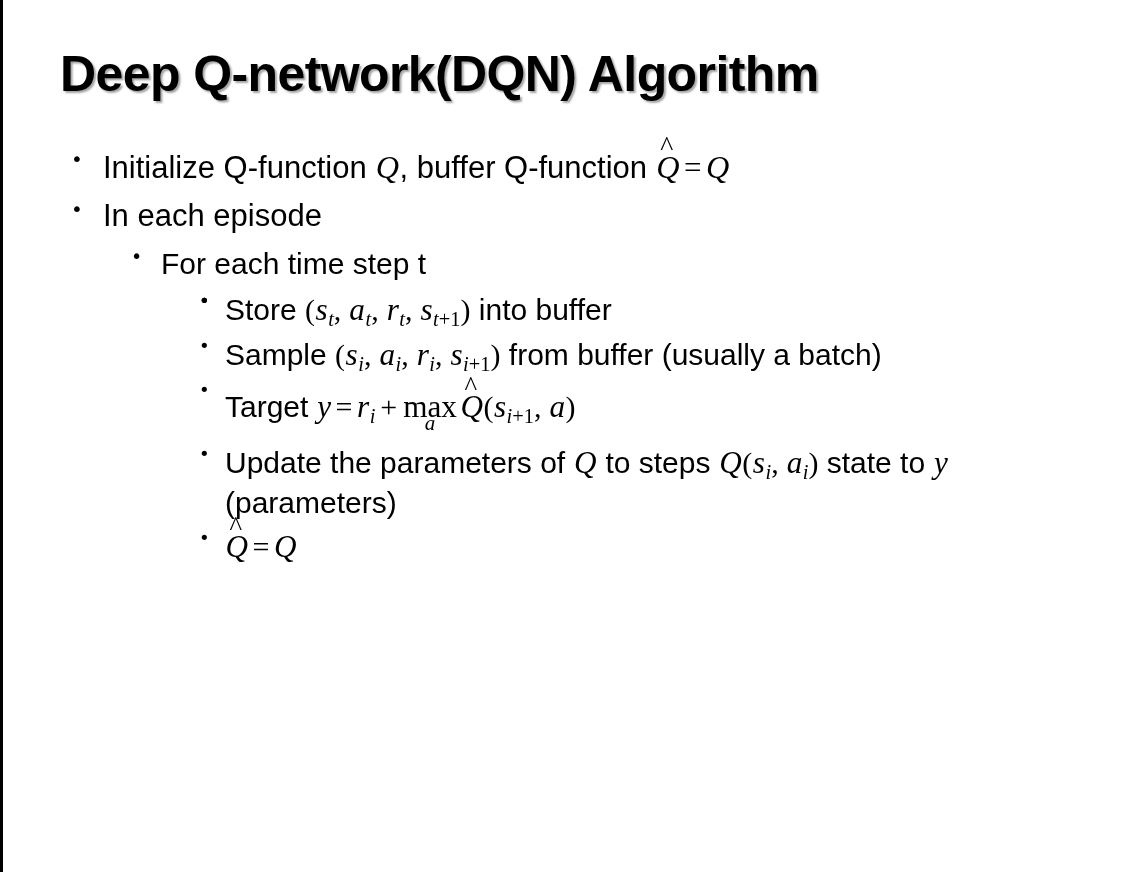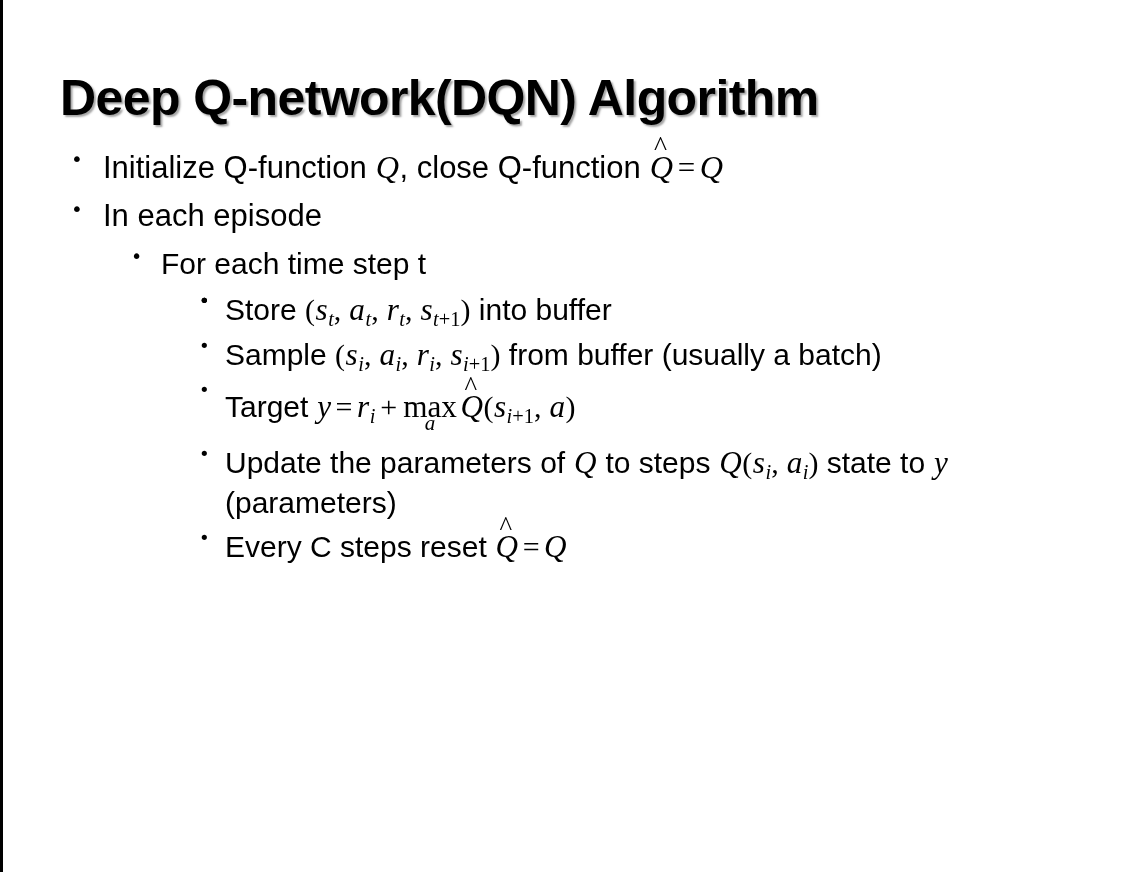--- a/index.html
+++ b/index.html
@@ -32,21 +32,20 @@
     left: 57px;
     top: 47px;
     font-family: "Liberation Sans", sans-serif;
     font-size: 50px;
     font-weight: bold;
     letter-spacing: -0.6px;
     line-height: 1.1;
     color: #000000;
     text-shadow: 2px 2px 2px rgba(90,90,90,0.55);
     white-space: nowrap;
-    margin-top: 24px;
   }
 
   
   .body-block {
     position: absolute;
     left: 0;
     top: 146px;
     width: 1124px;
   }
 
@@ -175,21 +174,21 @@
 <body>
 
 <div class="slide">
 
   <div class="slide-title">Deep Q-network(DQN) Algorithm</div>
 
   <div class="body-block">
 
     <div class="bullet lvl1">
       <span class="dot">•</span>
-      <span class="txt"><span>Initialize Q-function </span><span class="m">Q</span><span>, close Q-function </span><span class="m hat"><span class="hatmark">^</span><span>Q</span></span><span class="eq">=</span><span class="m">Q</span></span>
+      <span class="txt"><span>Initialize Q-function </span><span class="m">Q</span><span>, buffer Q-function </span><span class="m hat"><span class="hatmark">^</span><span>Q</span></span><span class="eq">=</span><span class="m">Q</span></span>
     </div>
 
     <div class="bullet lvl1">
       <span class="dot">•</span>
       <span class="txt">In each episode</span>
     </div>
 
     <div class="bullet lvl2">
       <span class="dot">•</span>
       <span class="txt">For each time step t</span>
@@ -218,17 +217,17 @@
       <span class="txt"><span>Target </span><span class="m">y</span><span class="eq">=</span><span class="m">r</span><sub class="ms">i</sub><span class="plus">+</span><span class="maxop"><span class="mx">max</span><span class="lim">a</span></span><span class="m hat"><span class="hatmark">^</span><span>Q</span></span><span class="paren">(</span><span class="m">s</span><sub class="ms"><span>i</span><span class="up">+1</span></sub><span class="paren">, </span><span class="m">a</span><span class="paren">)</span></span>
     </div>
 
     <div class="bullet lvl3">
       <span class="dot">•</span>
       <span class="txt"><span>Update the parameters of </span><span class="m">Q</span><span> to steps </span><span class="m">Q</span><span class="paren">(</span><span class="m">s</span><sub class="ms">i</sub><span class="paren">, </span><span class="m">a</span><sub class="ms">i</sub><span class="paren">)</span><span> state to </span><span class="m">y</span><span> (parameters)</span></span>
     </div>
 
     <div class="bullet lvl3">
       <span class="dot">•</span>
-      <span class="txt"><span>Every C steps reset </span><span class="m hat"><span class="hatmark">^</span><span>Q</span></span><span class="eq">=</span><span class="m">Q</span></span>
+      <span class="txt"><span class="m hat"><span class="hatmark">^</span><span>Q</span></span><span class="eq">=</span><span class="m">Q</span></span>
     </div>
 
   </div>
 </div>
 
 </body></html>

